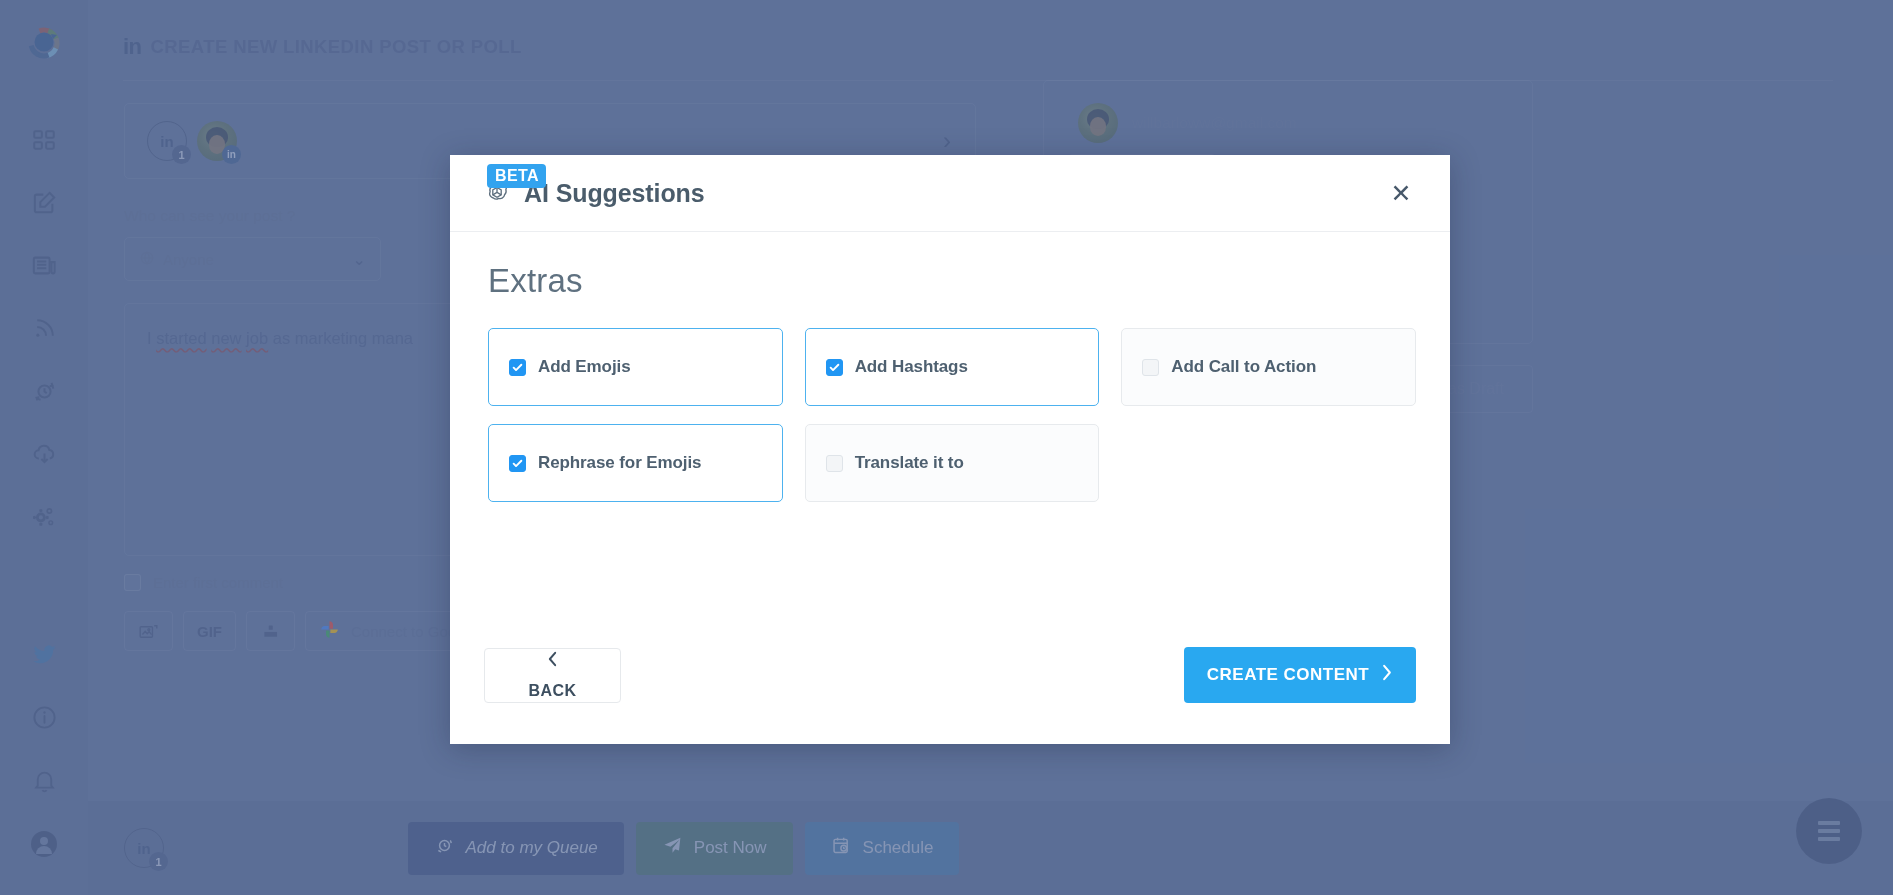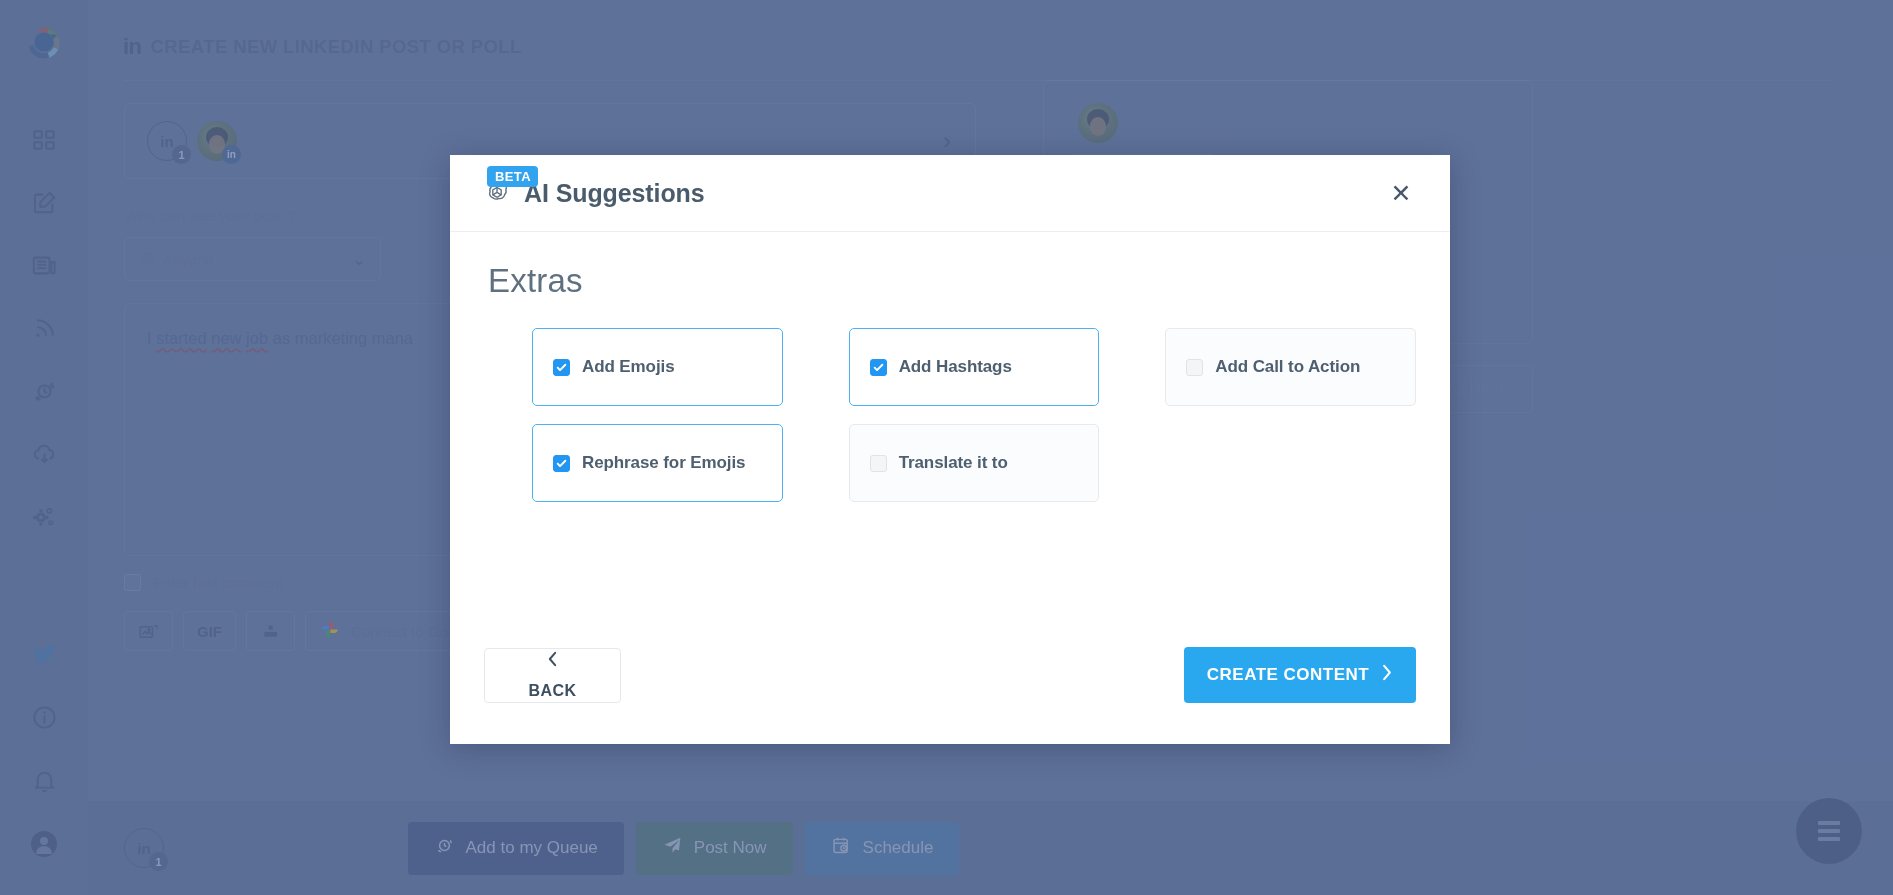--- a/index.html
+++ b/index.html
@@ -189,21 +189,21 @@
     border: 1.6px solid #45587f; position: relative;
     display: flex; align-items: center; justify-content: center;
     color: #3f5580; font-weight: 700; font-size: 15px;
   }
   .ab-btns { margin-left: auto; margin-right: auto; display: flex; gap: 12px; transform: translateX(-345px); }
   .ab-btn {
     height: 53px; padding: 0 26px; border-radius: 4px;
     display: flex; align-items: center; gap: 11px;
     font-size: 17px; color: #b8c3d8;
   }
-  .ab-queue { background: #3c5180; }
+  .ab-queue { background: #3c5180; font-style: italic; }
   .ab-sched { background: #4578a8; }
   .ab-post  { background: #4b7170; }
 
   .fab {
     position: absolute; right: 31px; bottom: 31px;
     width: 66px; height: 66px; border-radius: 50%;
     background: #3b4d74;
     display: flex; align-items: center; justify-content: center;
     z-index: 3;
   }
@@ -237,21 +237,21 @@
   .modal-title {
     margin-left: 13px;
     font-size: 25px; font-weight: 700; color: #4a5c6b;
     letter-spacing: -0.1px;
   }
   .beta {
     position: absolute;
     margin-left: 4px;
     transform: translateY(-17px);
     background: #32a3ef; color: #fff;
-    font-size: 13px; font-weight: 700; letter-spacing: .4px;
+    font-size: 16px; font-weight: 700; letter-spacing: .4px;
     padding: 3px 7px 3px 8px; border-radius: 4px;
   }
   .modal-close {
     margin-left: auto; width: 30px; height: 30px;
     display: flex; align-items: center; justify-content: center;
     color: #47586a; font-size: 25px; font-weight: 300; line-height: 1;
     cursor: pointer;
   }
   .modal-body { flex: 1; padding: 30px 34px 0 38px; }
   .section-title {
@@ -264,21 +264,20 @@
     grid-template-columns: repeat(3, 1fr);
     gap: 18px 22px;
   }
   .opt {
     height: 78px;
     border: 1px solid #e7eaed; border-radius: 5px;
     background: #fbfcfd;
     display: flex; align-items: center;
     padding: 0 20px; gap: 12px;
     cursor: pointer;
-    margin-left: 44px;
   }
   .opt.on {
     border-color: #4db2ef;
     background: #ffffff;
   }
   .cb {
     width: 17px; height: 17px; flex: none;
     border-radius: 3px;
     border: 1px solid #dfe4e9;
     background: #f3f5f7;

